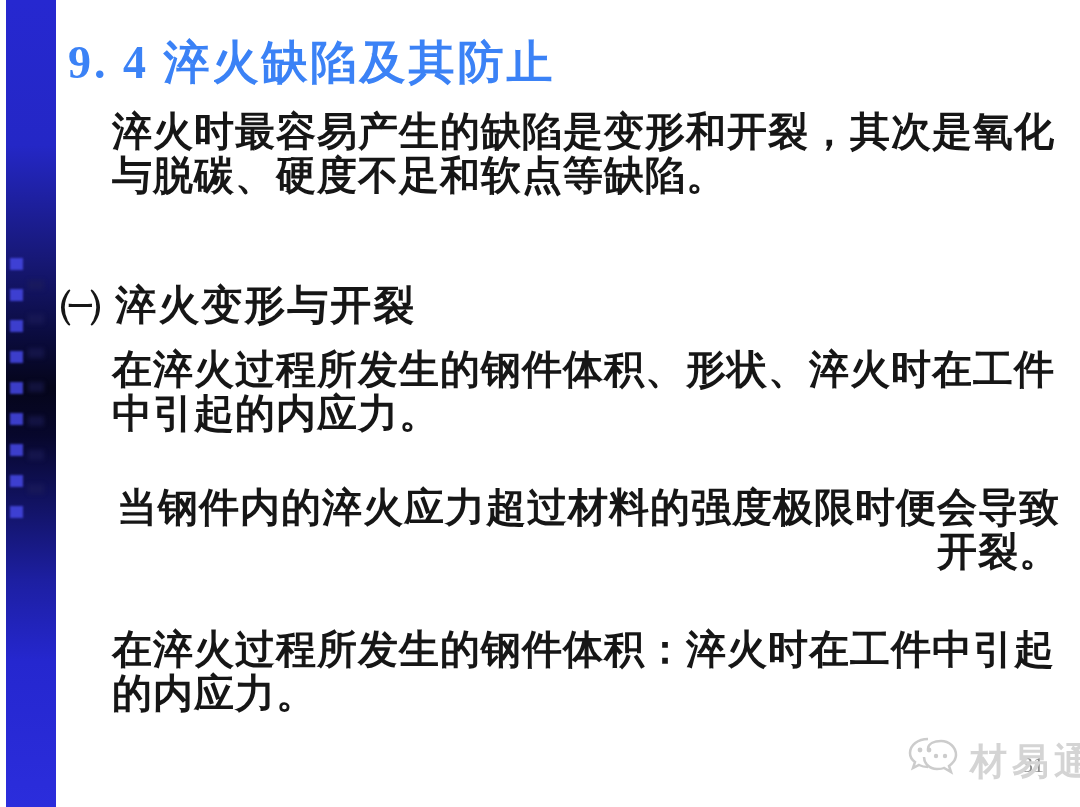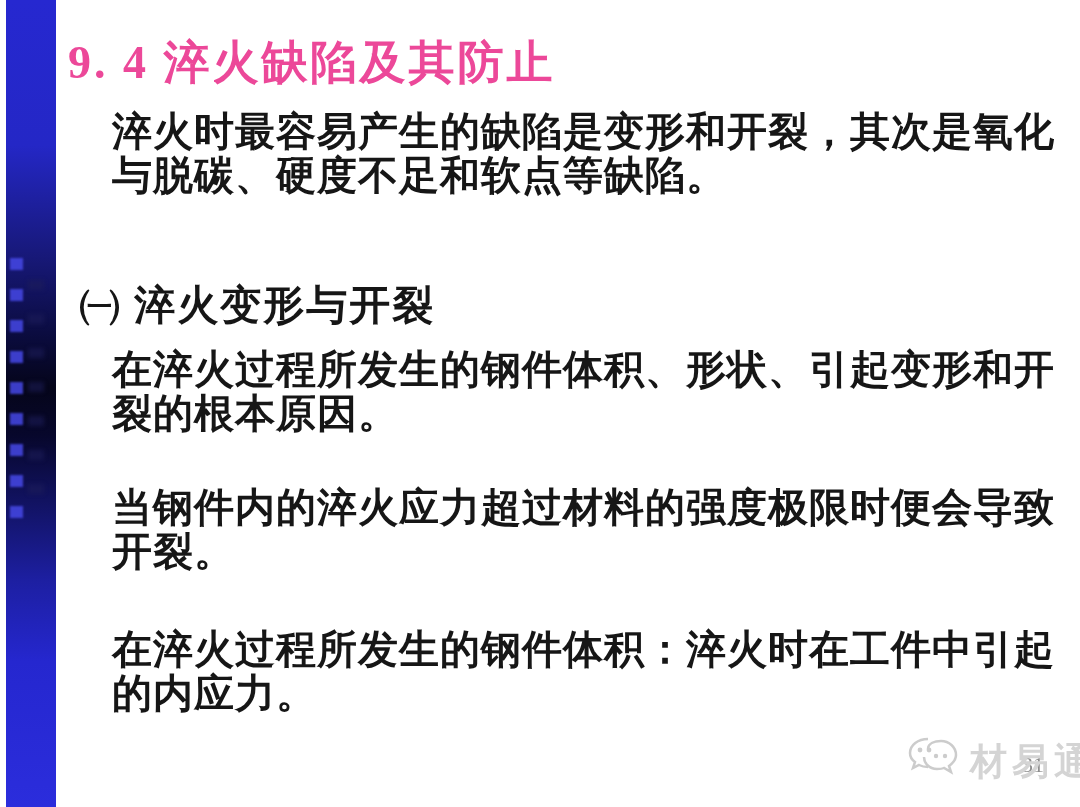--- a/index.html
+++ b/index.html
@@ -57,42 +57,42 @@
       rgba(30,30,90,0.55) 0px, rgba(30,30,90,0.55) 10px,
       rgba(0,0,0,0) 10px, rgba(0,0,0,0) 34px);
     filter: blur(2px);
   }
   .title {
     position: absolute;
     left: 68px;
     top: 32px;
     font-size: 46px;
     font-weight: bold;
-    color: #ec4899;
+    color: #3b82f6;
     letter-spacing: 3px;
     white-space: nowrap;
   }
   .body-text {
     position: absolute;
     left: 112px;
     width: 948px;
     font-size: 40px;
     font-weight: bold;
     color: #161616;
     line-height: 44px;
     letter-spacing: 1px;
     text-align: left;
   }
   .intro      { top: 110px; }
   .para-a     { top: 348px; }
-  .para-b     { top: 486px; }
+  .para-b     { top: 486px; text-align: right; }
   .para-c     { top: 628px; }
   .section-heading {
     position: absolute;
-    left: 79px;
+    left: 60px;
     top: 278px;
     font-size: 41px;
     font-weight: bold;
     color: #161616;
     letter-spacing: 2px;
     white-space: nowrap;
   }
   .page-number {
     position: absolute;
     left: 1022px;
@@ -128,21 +128,21 @@
     <div class="sidebar-dashes"></div>
     <div class="sidebar-dashes2"></div>
   </div>
 
   <div class="title">9. 4 淬火缺陷及其防止</div>
 
   <div class="body-text intro">淬火时最容易产生的缺陷是变形和开裂，其次是氧化与脱碳、硬度不足和软点等缺陷。</div>
 
   <div class="section-heading">㈠ 淬火变形与开裂</div>
 
-  <div class="body-text para-a">在淬火过程所发生的钢件体积、形状、引起变形和开裂的根本原因。</div>
+  <div class="body-text para-a">在淬火过程所发生的钢件体积、形状、淬火时在工件中引起的内应力。</div>
 
   <div class="body-text para-b">当钢件内的淬火应力超过材料的强度极限时便会导致开裂。</div>
 
   <div class="body-text para-c">在淬火过程所发生的钢件体积：淬火时在工件中引起的内应力。</div>
 
   <div class="page-number">31</div>
 
   <div class="watermark">
     <svg class="wechat-icon" width="62" height="54" viewBox="0 0 62 54">
       <g fill="none" stroke="#cccccc" stroke-width="2.5">

